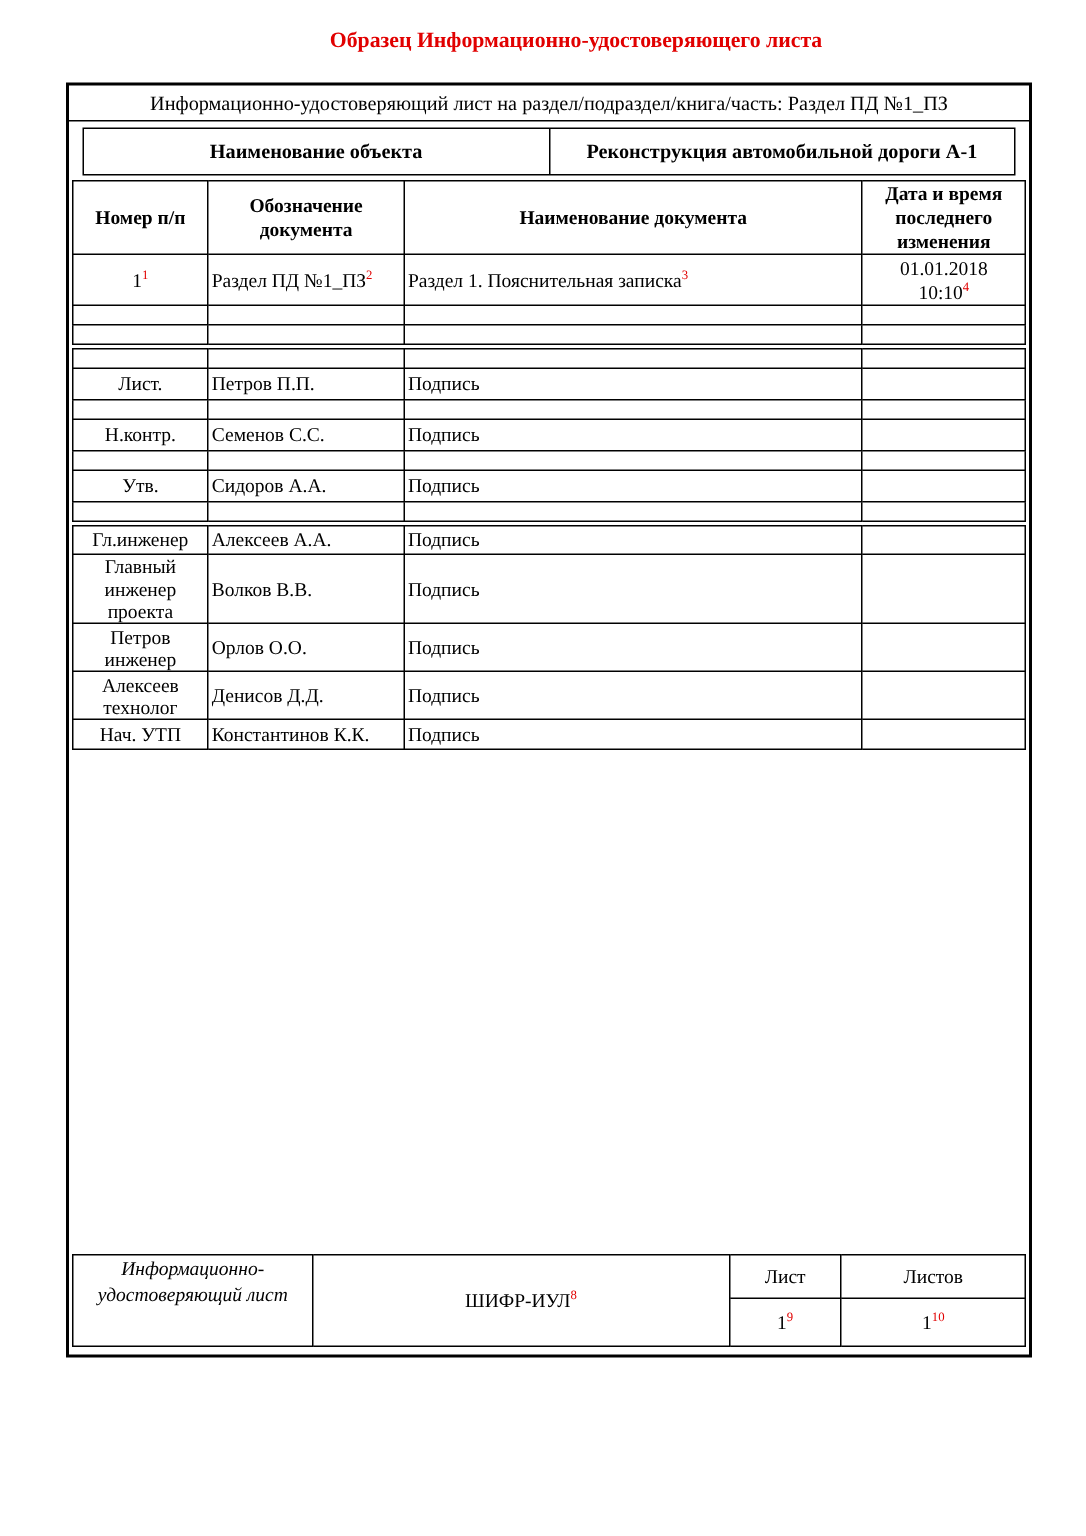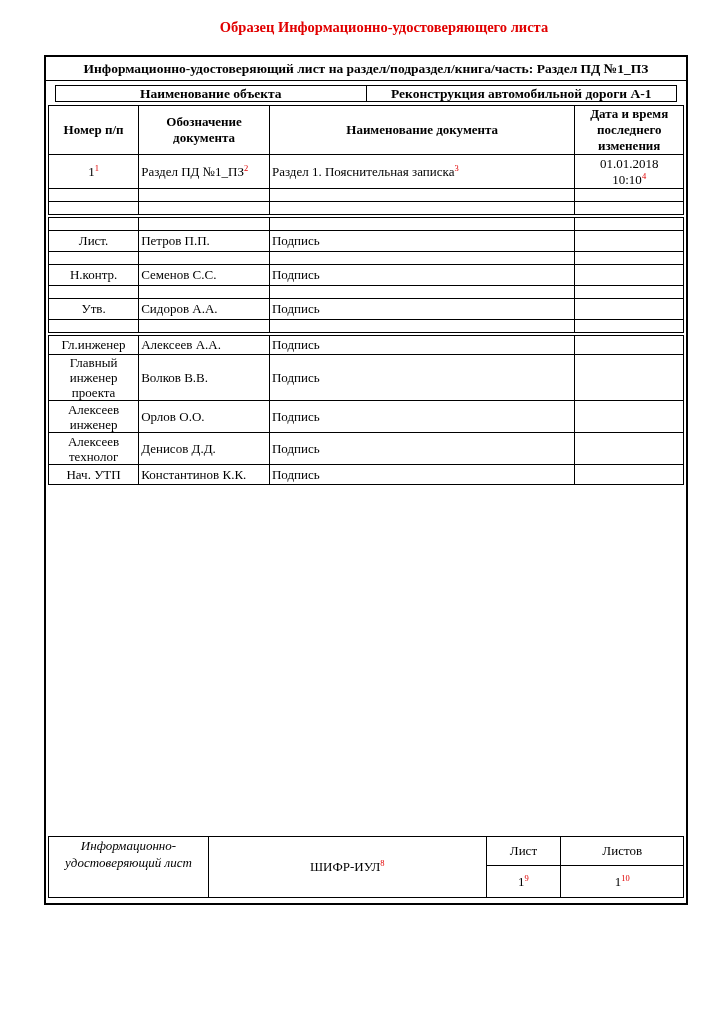--- a/index.html
+++ b/index.html
@@ -22,26 +22,26 @@
     position: absolute; left: 44px; top: 55px;
     width: 644px; height: 850px;
     border: 2px solid #000;
     box-sizing: border-box;
     display: flex; flex-direction: column;
   }
   .row-title {
     height: 23px; flex: 0 0 auto;
     border-bottom: 1px solid #000;
     display: flex; align-items: center; justify-content: center;
-    font-weight: bold; font-size: 13.5px;
+    font-weight: normal; font-size: 13.5px;
     white-space: nowrap;
   }
   .obj-wrap { flex: 0 0 auto; padding: 4px 9px 3px 9px; }
   .obj-box {
-    display: flex; border: 1px solid #000; height: 17px; box-sizing: border-box;
+    display: flex; border: 1px solid #000; height: 32px; box-sizing: border-box;
   }
   .obj-cell {
     flex: 1 1 50%;
     display: flex; align-items: center; justify-content: center;
     font-weight: bold; font-size: 13.5px;
   }
   .obj-cell + .obj-cell { border-left: 1px solid #000; }
 
   table.grid {
     border-collapse: collapse; table-layout: fixed;
@@ -214,21 +214,21 @@
         <td class="l"><span>Подпись</span></td>
         <td></td>
       </tr>
       <tr class="rb2">
         <td class="c"><span>Главный инженер проекта</span></td>
         <td class="l"><span>Волков В.В.</span></td>
         <td class="l"><span>Подпись</span></td>
         <td></td>
       </tr>
       <tr class="rb3">
-        <td class="c"><span>Алексеев инженер</span></td>
+        <td class="c"><span>Петров инженер</span></td>
         <td class="l"><span>Орлов О.О.</span></td>
         <td class="l"><span>Подпись</span></td>
         <td></td>
       </tr>
       <tr class="rb3">
         <td class="c"><span>Алексеев технолог</span></td>
         <td class="l"><span>Денисов Д.Д.</span></td>
         <td class="l"><span>Подпись</span></td>
         <td></td>
       </tr>

